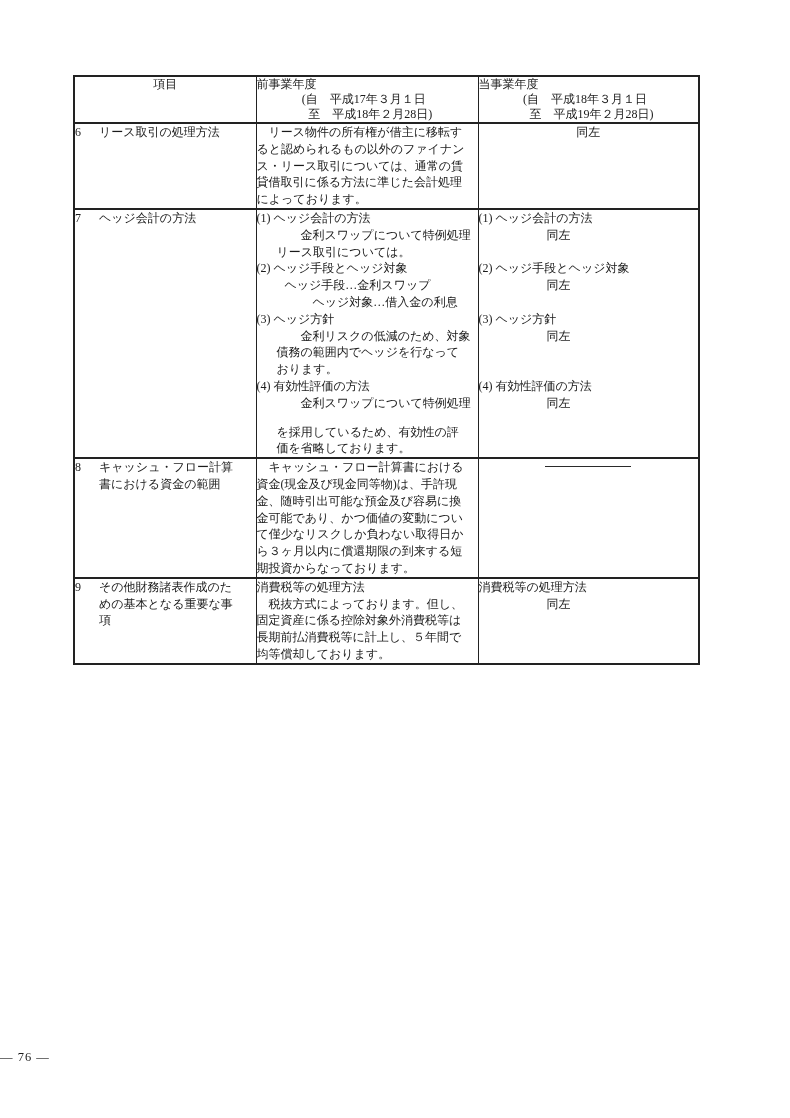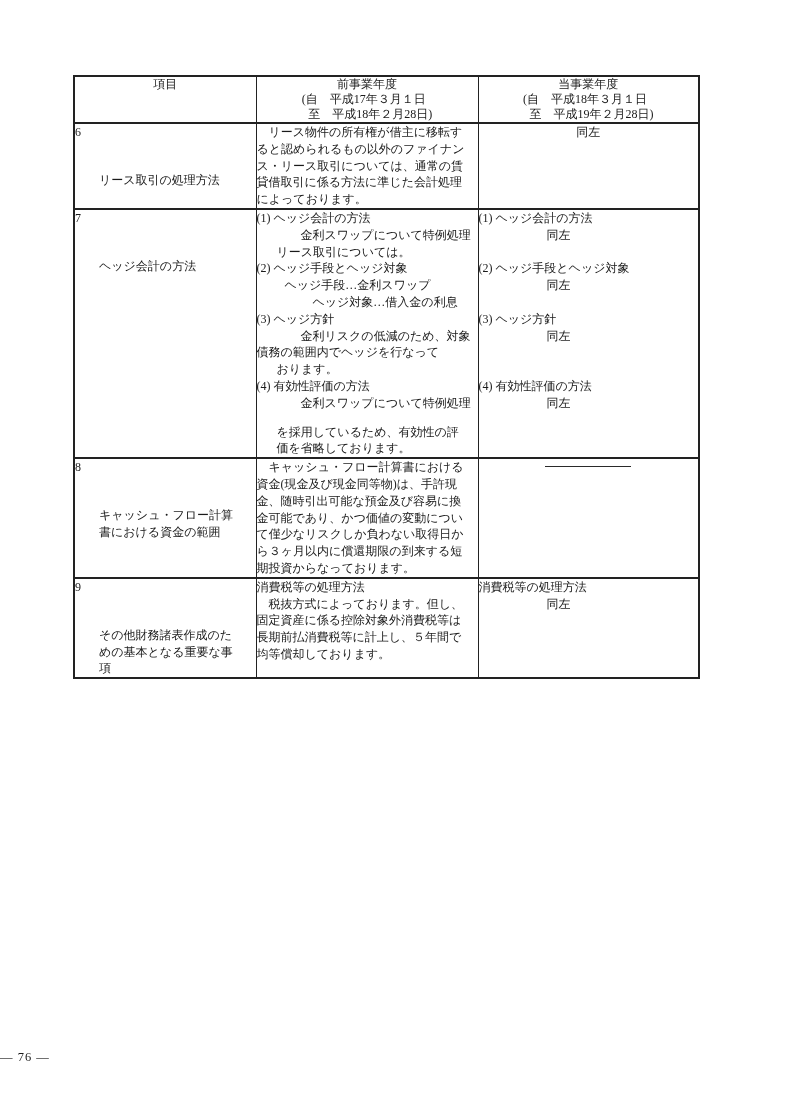--- a/index.html
+++ b/index.html
@@ -37,36 +37,36 @@
     padding: 0;
     font-weight: normal;
   }
   
   th.hdr {
     height: 44px;
     text-align: center;
     line-height: 15px;
     padding: 2px 0 1px 0;
   }
-  .year-title { text-align: center; }
+  .year-title { text-align: left; }
   .year-dates {
     display: inline-block;
     text-align: left;
   }
   .year-dates .to-line { padding-left: 0.55em; }
   
   td.cell {
     line-height: 16.8px;
     padding-top: 3px;
     padding-bottom: 3px;
   }
   td.item-cell { padding-left: 13px; padding-right: 4px; }
   .item-flex { display: flex; }
   .item-no { width: 24px; flex: 0 0 24px; }
-  .item-text { flex: 1; margin-top: 48px; }
+  .item-text { flex: 1; }
   td.body-cell { }
   .line { padding-left: 0; padding-right: 6px; white-space: nowrap; overflow: hidden; }
   .line.center { text-align: center; padding-left: 0; padding-right: 0; white-space: normal; }
   .line.blank::before { content: "\00a0"; }
   .rule-line {
     display: inline-block;
     width: 86px;
     height: 0;
     border-top: 1.5px solid #2a2a2a;
     vertical-align: middle;
@@ -147,21 +147,21 @@
           </td>
           <td class="cell body-cell">
             <div class="line">(1) ヘッジ会計の方法</div>
             <div class="line" style="padding-left: 44px;">金利スワップについて特例処理</div>
             <div class="line" style="padding-left: 20px;">リース取引については。</div>
             <div class="line">(2) ヘッジ手段とヘッジ対象</div>
             <div class="line" style="padding-left: 28px;">ヘッジ手段…金利スワップ</div>
             <div class="line" style="padding-left: 44px; margin-left: 12px;">ヘッジ対象…借入金の利息</div>
             <div class="line">(3) ヘッジ方針</div>
             <div class="line" style="padding-left: 44px;">金利リスクの低減のため、対象</div>
-            <div class="line" style="">債務の範囲内でヘッジを行なって</div>
+            <div class="line" style="padding-left: 20px;">債務の範囲内でヘッジを行なって</div>
             <div class="line" style="padding-left: 20px;">おります。</div>
             <div class="line">(4) 有効性評価の方法</div>
             <div class="line" style="padding-left: 44px;">金利スワップについて特例処理</div>
             <div class="line" style="padding-left: 20px; margin-top: 12px;">を採用しているため、有効性の評</div>
             <div class="line" style="padding-left: 20px;">価を省略しております。</div>
           </td>
           <td class="cell body-cell">
             <div class="line">(1) ヘッジ会計の方法</div>
             <div class="line" style="padding-left: 68px;">同左</div>
             <div class="line blank"></div>

